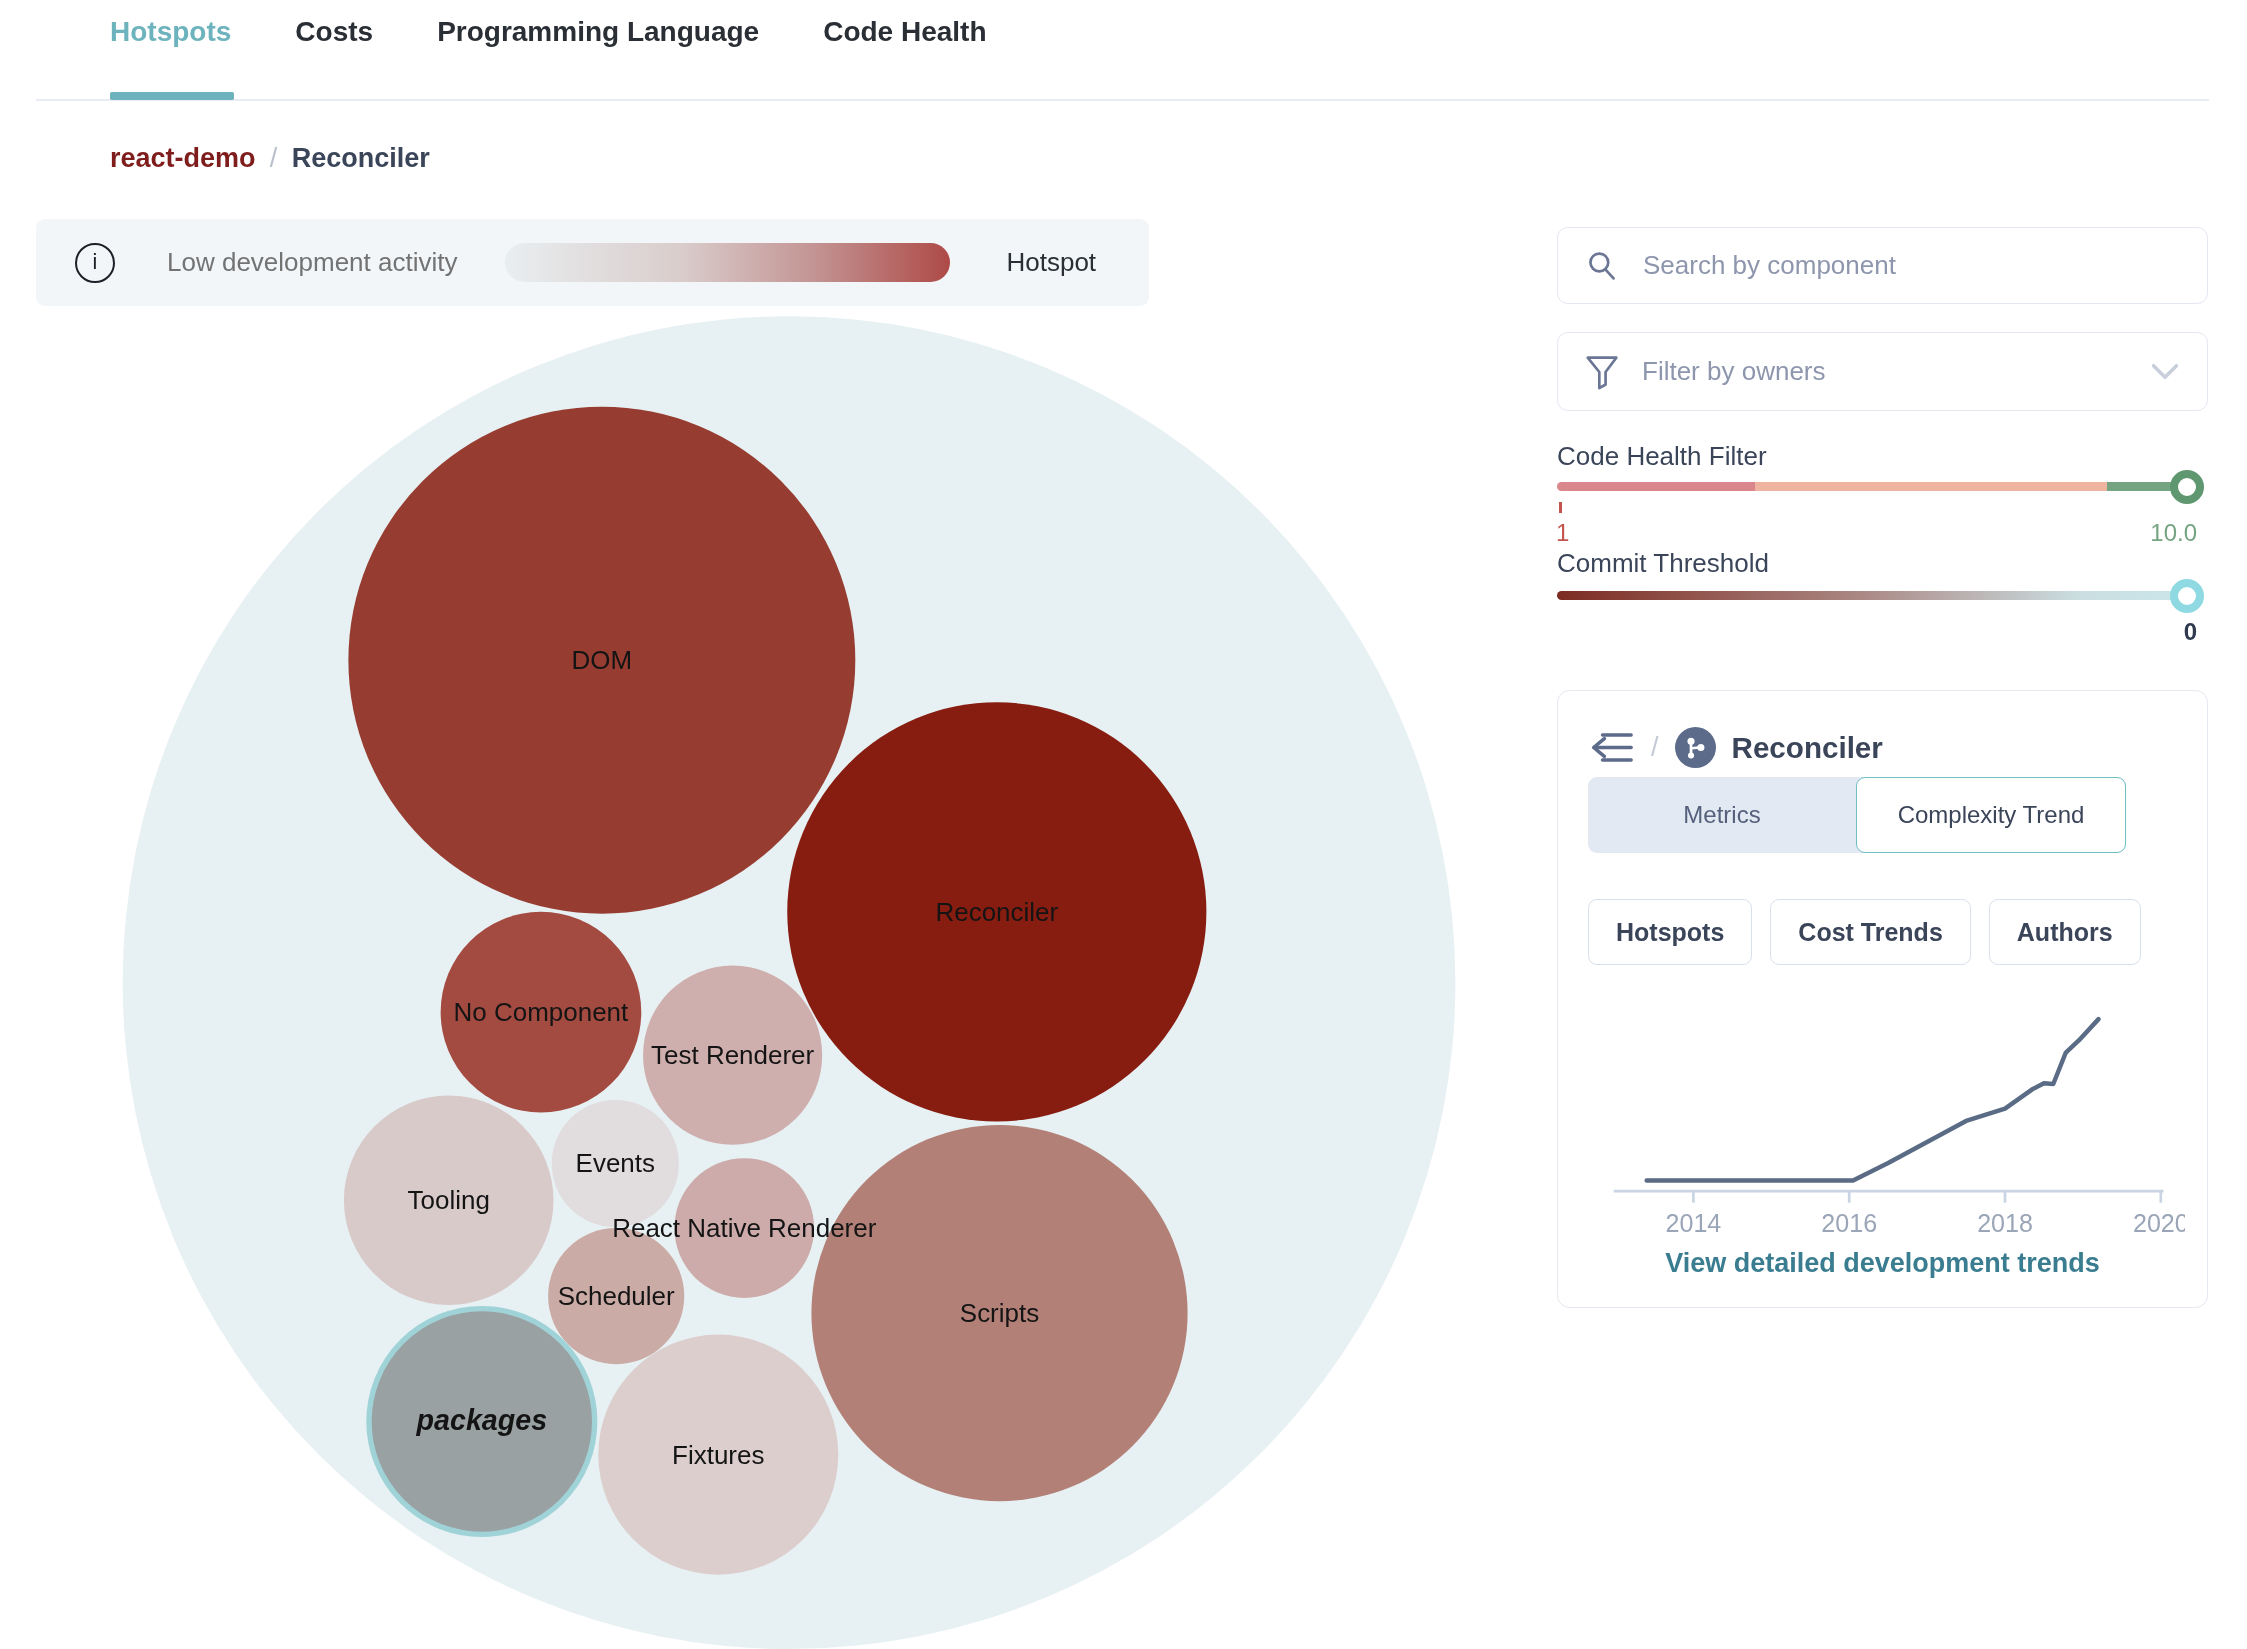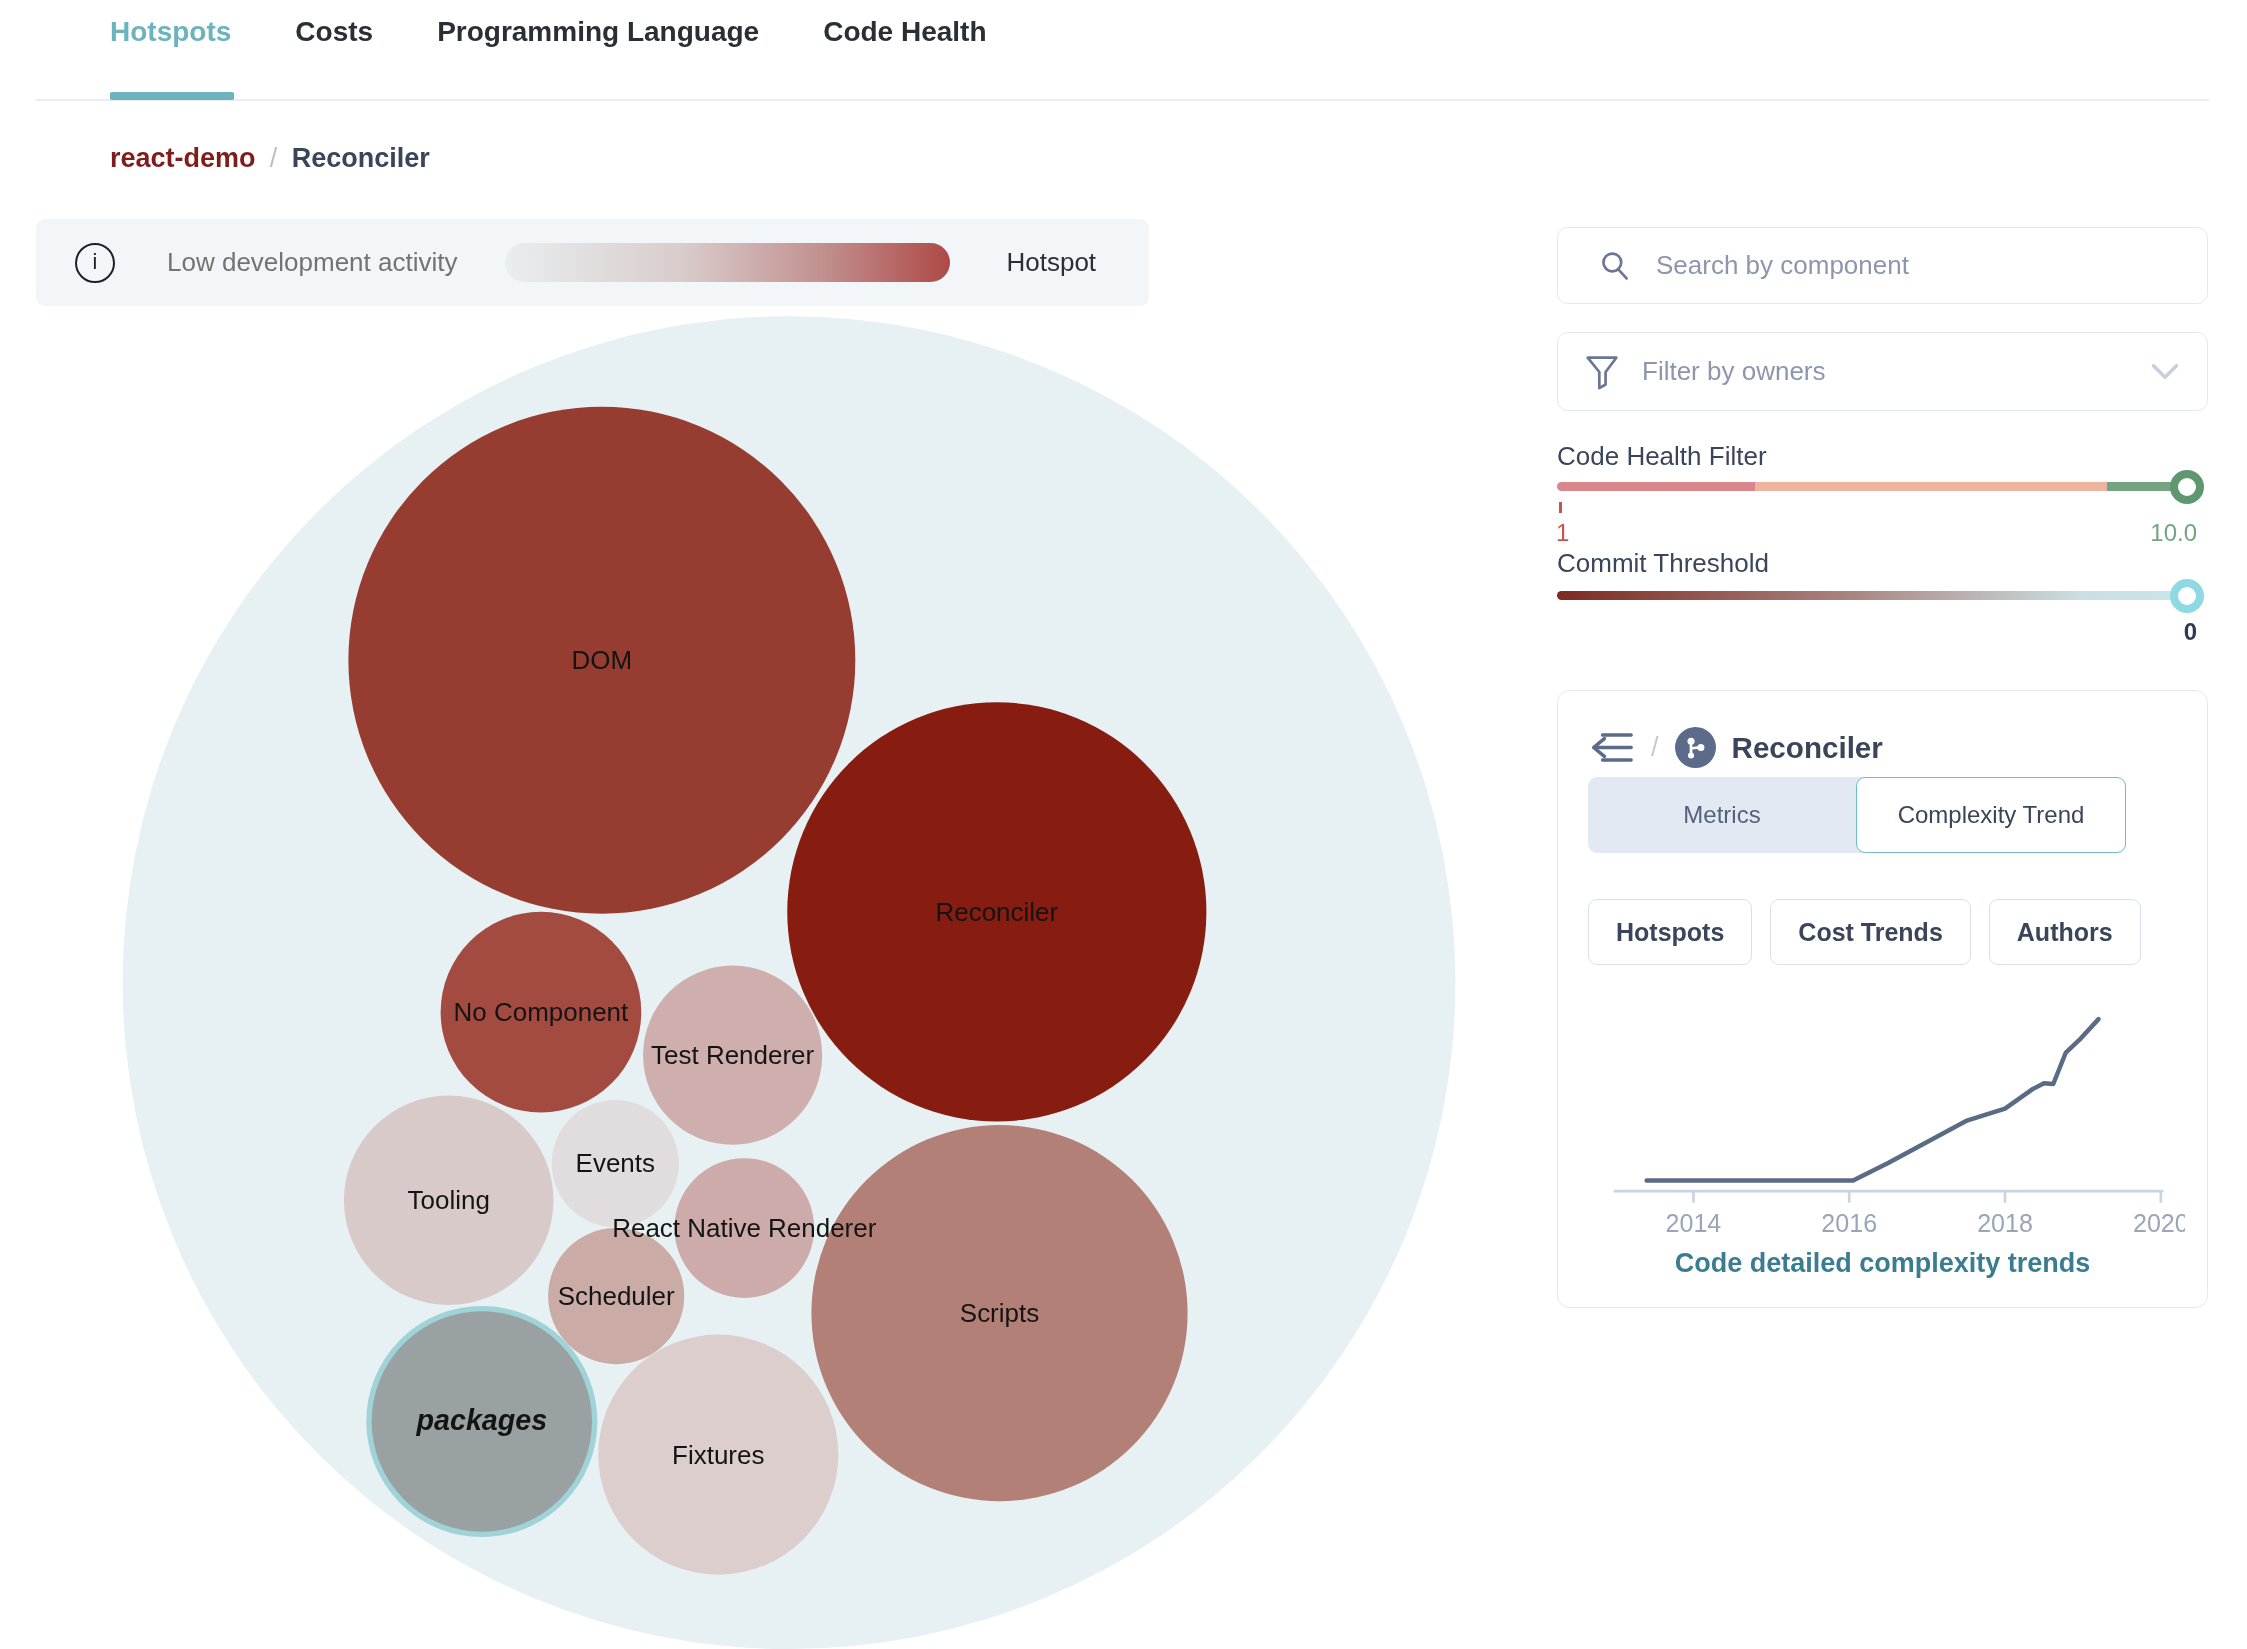--- a/index.html
+++ b/index.html
@@ -25,21 +25,21 @@
   .legend-text{font-size:26px;color:#737373;margin-left:52px;}
   .legend-pill{margin-left:48px;width:445px;height:39px;border-radius:21.5px;
      background:linear-gradient(90deg,#e9eef0 0%,#d9cccb 40%,#c29392 70%,#ae4a47 100%);}
   .legend-hot{font-size:26px;color:#2a2e35;margin-left:56px;}
   .info-circle{width:36px;height:36px;border:2.7px solid #1d2026;border-radius:50%;
      display:flex;align-items:center;justify-content:center;font-size:21.5px;color:#1d2026;flex:none;}
 
   
   .rbox{position:absolute;left:1557px;width:651px;box-sizing:border-box;background:#fff;
         border:1.8px solid #e3e7ef;border-radius:10.7px;display:flex;align-items:center;}
-  .searchbox{top:227px;height:77px;padding:0 41px;gap:23px;}
+  .searchbox{top:227px;height:77px;padding:0 28px;gap:23px;}
   .searchbox input{border:0;outline:none;flex:1;font-size:26px;color:#3b4559;background:transparent;
         font-family:"Liberation Sans",sans-serif;}
   .searchbox input::placeholder{color:#8d96ad;}
   .filterbox{top:332px;height:79px;padding:12px 27px;gap:23px;cursor:pointer;}
   .filter-label{font-size:26px;color:#8d96ad;flex:1;}
 
   .slider-label{position:absolute;left:1557px;font-size:26px;color:#3b4559;}
   .slider-track{position:absolute;left:1557px;width:640px;height:9px;border-radius:5.4px;}
   .track-health{top:482px;background:linear-gradient(90deg,#d9868c 0 31%,#eeb49f 31% 86%,#74a482 86% 100%);}
   .track-commit{top:591px;background:linear-gradient(90deg,#7c2b21 0%,#a8827e 45%,#cbdfe2 82%,#c9e6ea 100%);}
@@ -185,21 +185,21 @@
       <div class="seg-item">Metrics</div>
       <div class="seg-item active">Complexity Trend</div>
     </div>
 
     <div class="btn-row">
       <div class="pill-btn">Hotspots</div>
       <div class="pill-btn">Cost Trends</div>
       <div class="pill-btn">Authors</div>
     </div>
 
-    <div class="trend-link">Code detailed complexity trends</div>
+    <div class="trend-link">View detailed development trends</div>
   </div>
 
   <svg class="trend-svg" id="trend-svg" width="591" height="269" viewBox="0 0 660 300">
       <line x1="22" y1="230" x2="636" y2="230" stroke="#c9d4e4" stroke-width="3"></line>
       <line x1="111" y1="230" x2="111" y2="243" stroke="#c9d4e4" stroke-width="3"></line>
       <text x="111" y="276" text-anchor="middle" font-size="28" fill="#9aa5b8" font-family="&quot;Liberation Sans&quot;,sans-serif">2014</text>
       <line x1="285" y1="230" x2="285" y2="243" stroke="#c9d4e4" stroke-width="3"></line>
       <text x="285" y="276" text-anchor="middle" font-size="28" fill="#9aa5b8" font-family="&quot;Liberation Sans&quot;,sans-serif">2016</text>
       <line x1="459" y1="230" x2="459" y2="243" stroke="#c9d4e4" stroke-width="3"></line>
       <text x="459" y="276" text-anchor="middle" font-size="28" fill="#9aa5b8" font-family="&quot;Liberation Sans&quot;,sans-serif">2018</text>

